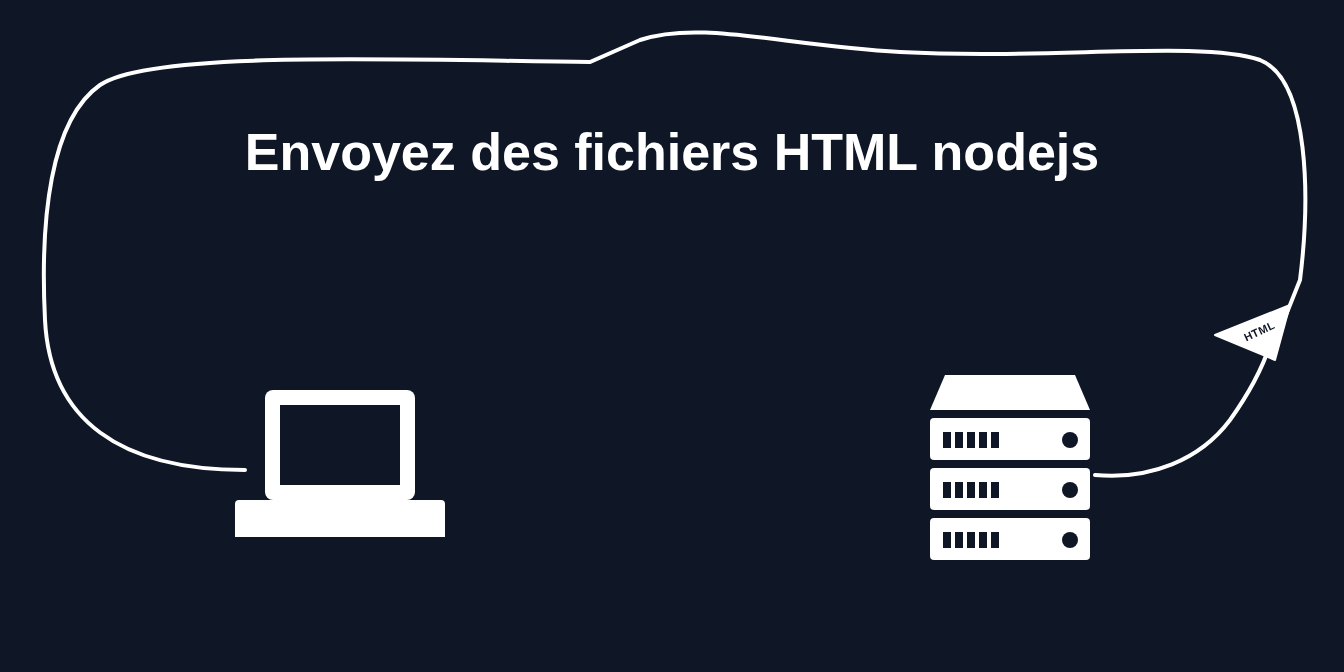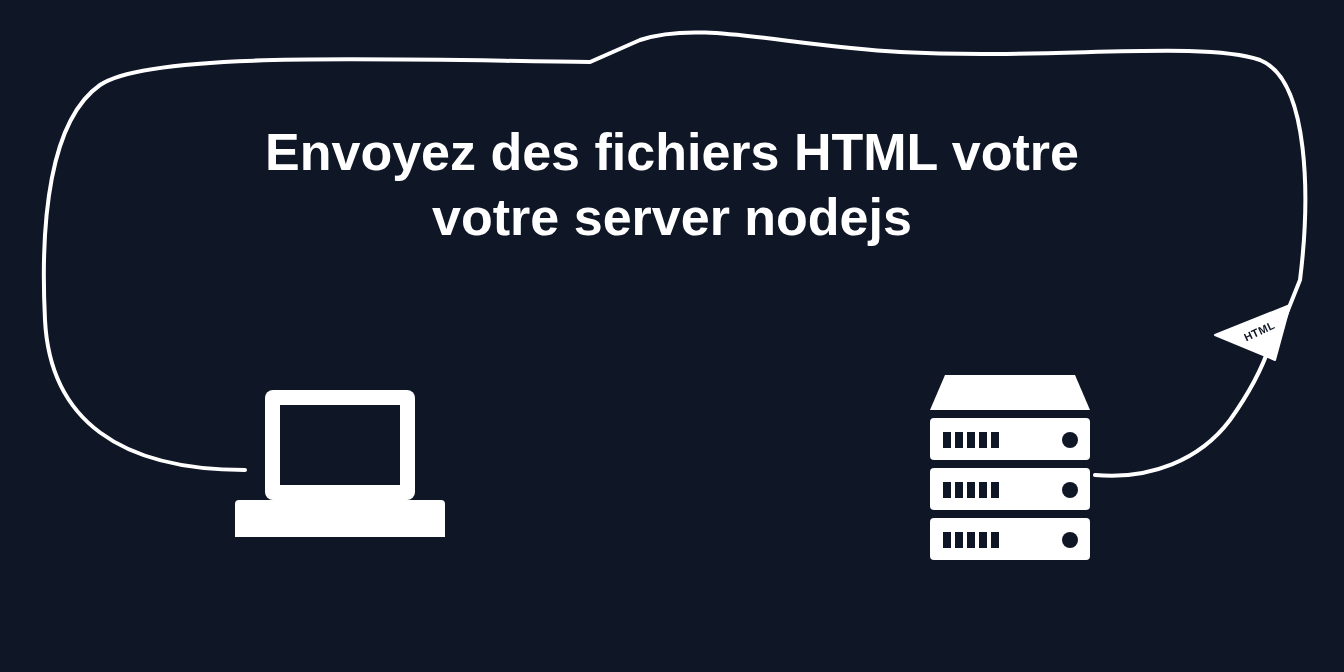--- a/index.html
+++ b/index.html
@@ -67,22 +67,21 @@
            C 700 20, 780 45, 900 52
            C 1050 60, 1200 40, 1260 60
            C 1310 80, 1310 200, 1300 280
            L 1280 330" stroke="#ffffff" stroke-width="4" fill="none" stroke-linecap="round"></path>
   <path d="M 1095 475
            C 1150 480, 1200 460, 1230 420
            C 1255 385, 1265 360, 1270 345" stroke="#ffffff" stroke-width="4" fill="none" stroke-linecap="round"></path>
 </svg>
 
 <div class="title">
-  <span>Envoyez des fichiers HTML votre</span><br>
-  <span>votre server nodejs</span>
+  <span>Envoyez des fichiers HTML nodejs</span><br>
 </div>
 
 <svg class="laptop-icon" width="220" height="180" viewBox="0 0 220 180">
   <rect x="35" y="10" width="150" height="110" rx="8" fill="#ffffff"></rect>
   <rect x="50" y="25" width="120" height="80" fill="#0f1626"></rect>
   <rect x="5" y="120" width="210" height="30" rx="4" fill="#ffffff"></rect>
   <rect x="5" y="145" width="210" height="12" fill="#ffffff"></rect>
 </svg>
 
 <svg class="server-icon" width="170" height="200" viewBox="0 0 170 200">

